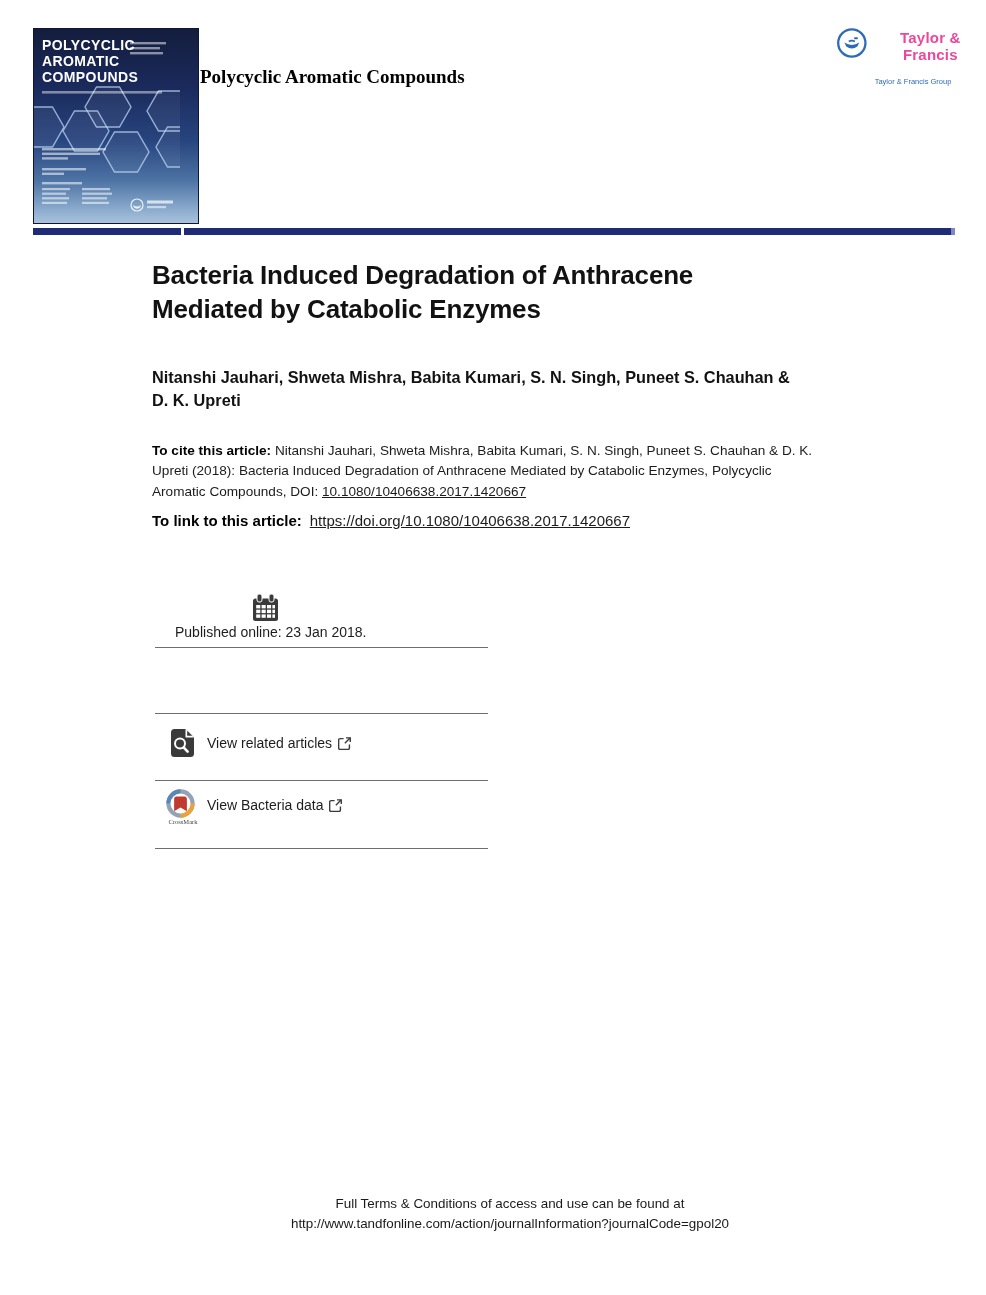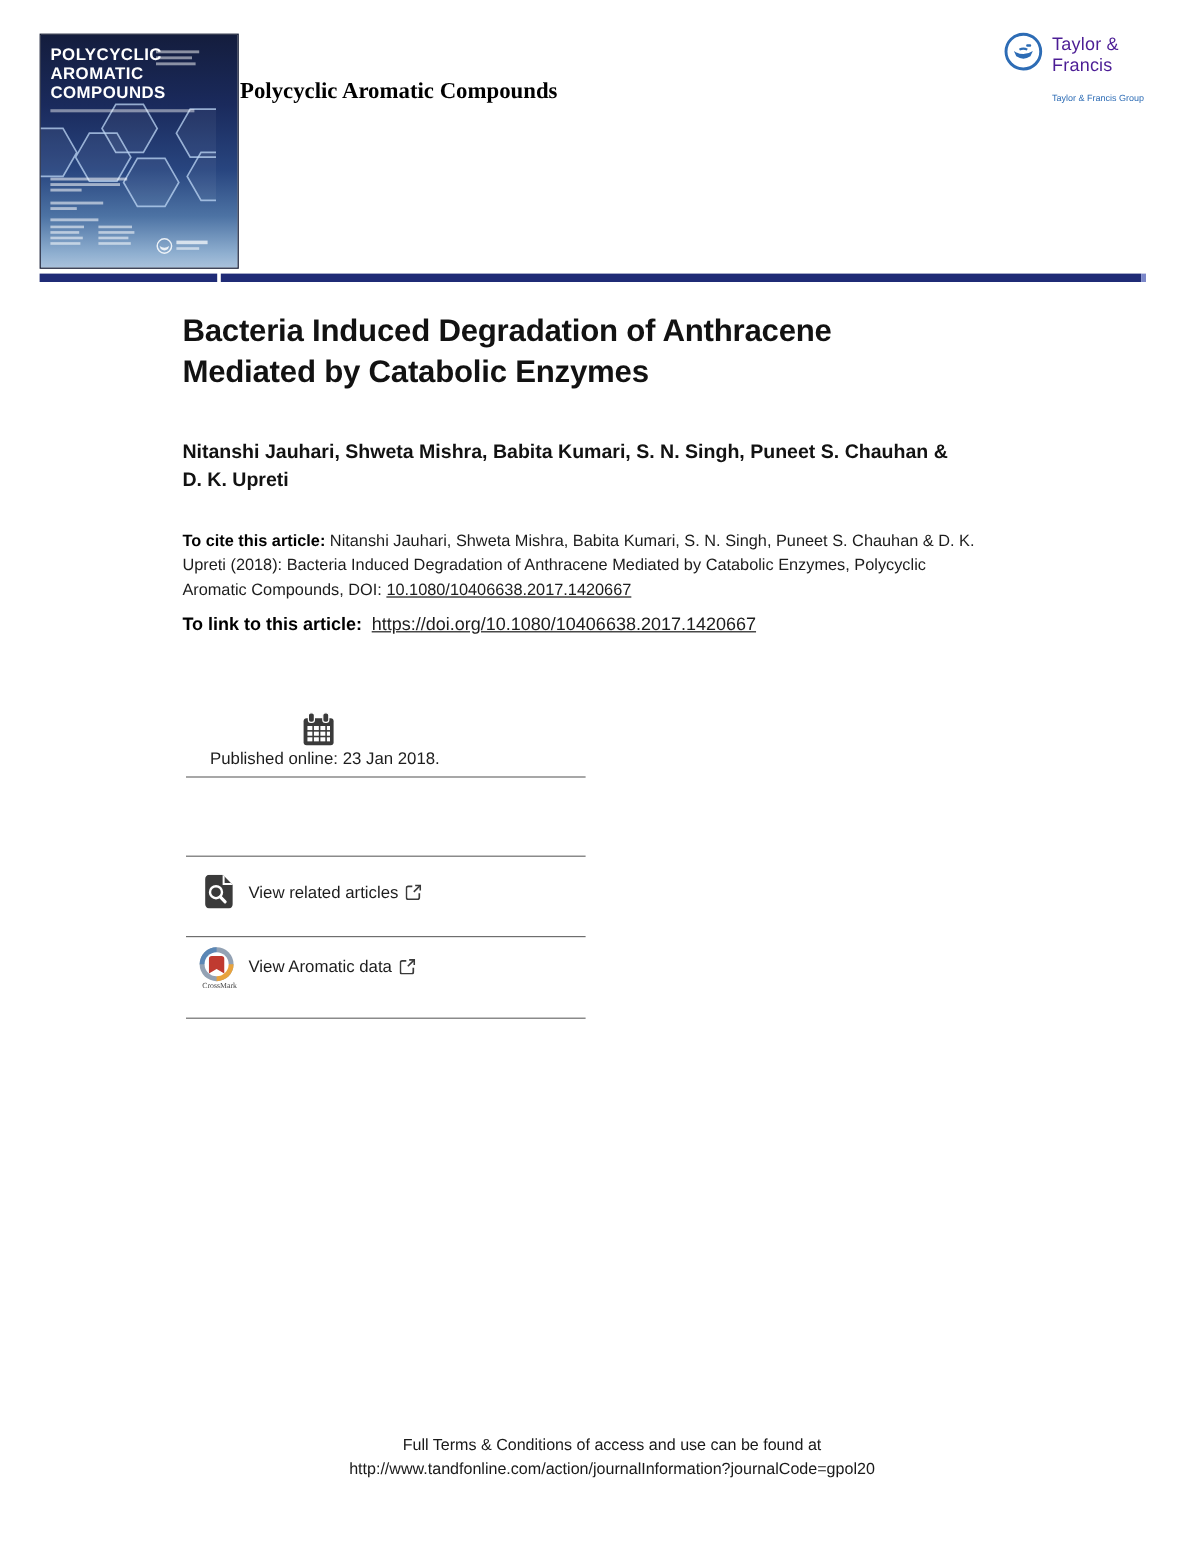--- a/index.html
+++ b/index.html
@@ -10,21 +10,21 @@
   .cover{position:absolute;left:33px;top:28px;width:166px;height:196px;
          border:1px solid #0f1730;box-sizing:border-box;
          background:linear-gradient(180deg,#141d3d 0%,#1a2a5c 30%,#28457f 58%,#4d73a4 78%,#8fafd0 94%,#a9c2dc 100%);}
   .cover svg{position:absolute;left:0;top:0;}
   .cover-title{position:absolute;left:8px;top:8px;color:#ffffff;font-weight:bold;
                font-size:14px;line-height:16px;letter-spacing:.4px;}
 
   
   .tf-logo{position:absolute;left:836px;top:26px;display:flex;align-items:flex-start;}
   .tf-text{margin-left:7px;margin-top:3px;}
-  .tf-name{color:#4c1d95;font-size:15px;font-weight:400;letter-spacing:.2px;}
+  .tf-name{color:#ec4899;font-size:15px;font-weight:700;letter-spacing:.2px;text-align:center;}
   .tf-sub{color:#2d6cb5;font-size:7.5px;margin-top:14px;}
 
   
   .journal-name{position:absolute;left:200px;top:66px;font-size:19px;font-weight:bold;color:#000000;font-family:Liberation Serif, serif;}
   .issn-line{position:absolute;left:200px;top:205px;font-size:12.8px;color:#111;}
   .issn-line a{color:#000;font-weight:bold;text-decoration:underline;}
 
   
   .bar{position:absolute;top:228px;height:7px;background:#1f2b76;}
   .bar-left{left:33px;width:148px;}
@@ -203,21 +203,21 @@
     <span class="action-icon cm-wrap">
       <svg width="31" height="31" viewBox="0 0 34 34">
         <circle cx="17" cy="17" r="15.5" fill="#93a2b4"></circle>
         <path d="M17 1.5 A15.5 15.5 0 0 0 1.5 17 l7.5 0 A8 8 0 0 1 17 9 z" fill="#5b87b5"></path>
         <path d="M17 32.5 A15.5 15.5 0 0 0 32.5 17 l-7.5 0 A8 8 0 0 1 17 25 z" fill="#e8a33d"></path>
         <circle cx="17" cy="17" r="11" fill="#ffffff"></circle>
         <path d="M12.6 9.4 h8.8 a2.6 2.6 0 0 1 2.6 2.6 v13.6 l-7 -4.2 -7 4.2 V12 a2.6 2.6 0 0 1 2.6 -2.6 z" fill="#c03a30"></path>
       </svg>
       <span class="cm-caption">CrossMark</span>
     </span>
-    <span class="action-label">View Aromatic data</span>
+    <span class="action-label">View Bacteria data</span>
     <span class="ext-icon">
       <svg width="13" height="13" viewBox="0 0 14 14">
         <path d="M12.3 8 v3.8 a1.6 1.6 0 0 1 -1.6 1.6 H2.3 A1.6 1.6 0 0 1 .7 11.8 V3.4 a1.6 1.6 0 0 1 1.6 -1.6 H6" fill="none" stroke="#3a3a3a" stroke-width="1.5"></path>
         <path d="M8.6 .9 H13.2 V5.5" fill="none" stroke="#3a3a3a" stroke-width="1.5"></path>
         <line x1="12.9" y1="1.2" x2="7.4" y2="6.7" stroke="#3a3a3a" stroke-width="1.5"></line>
       </svg>
     </span>
   </div>
   <div class="sep sep-4"></div>
 

